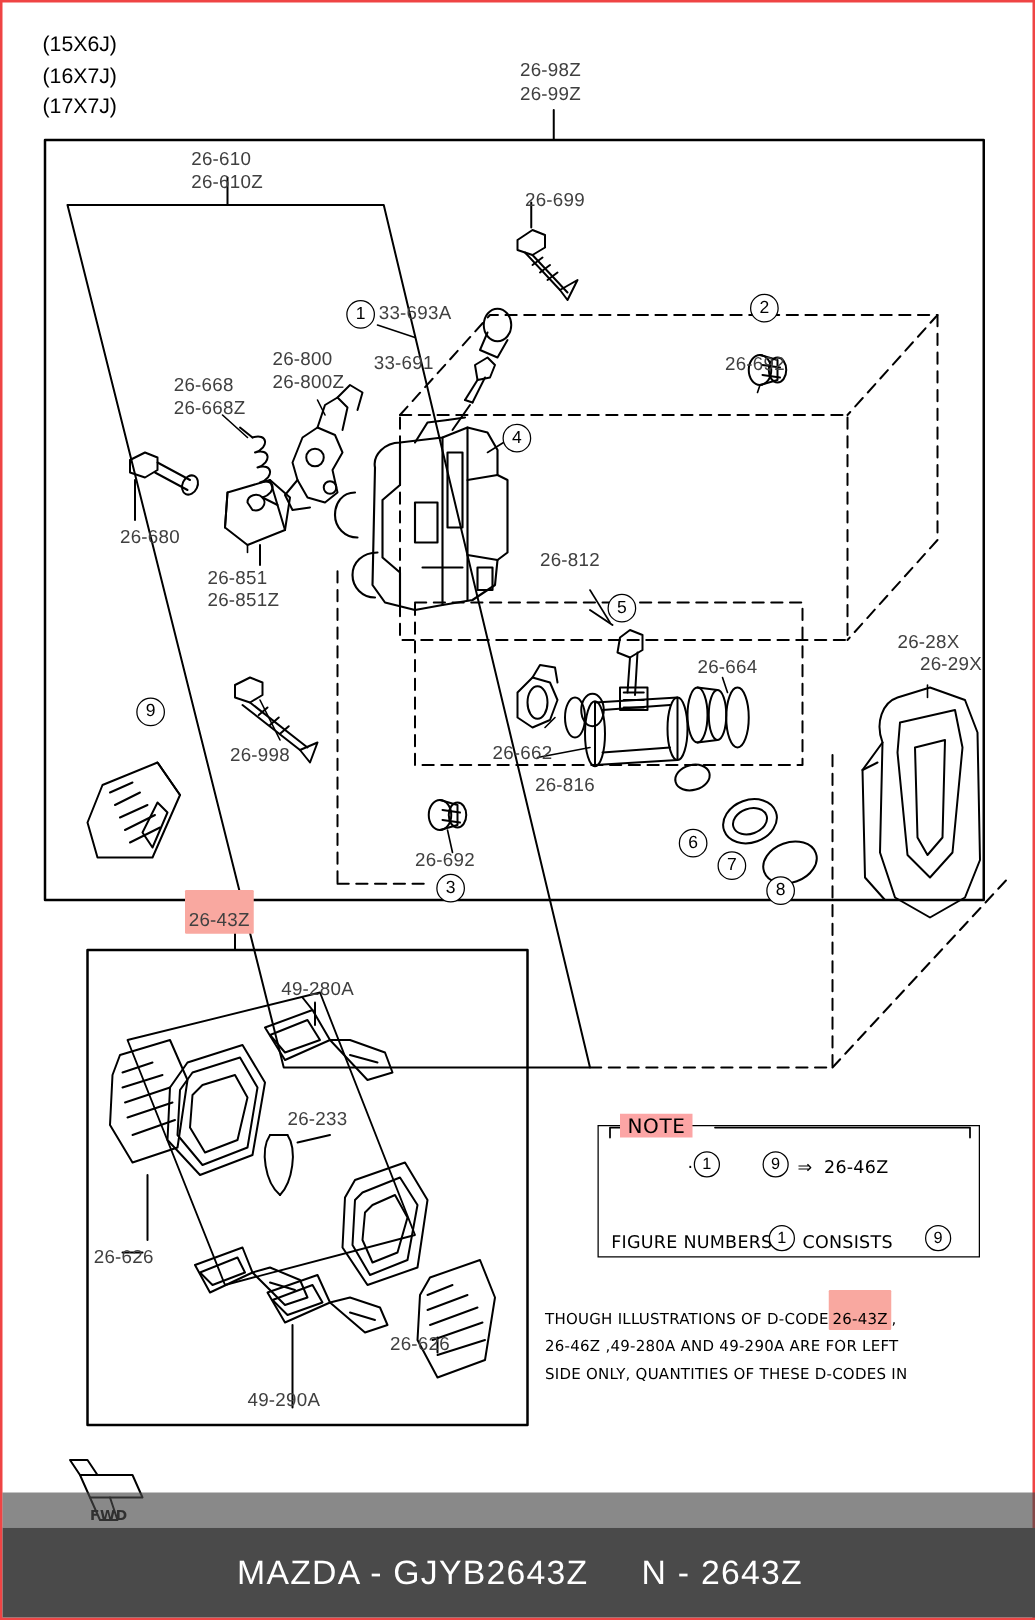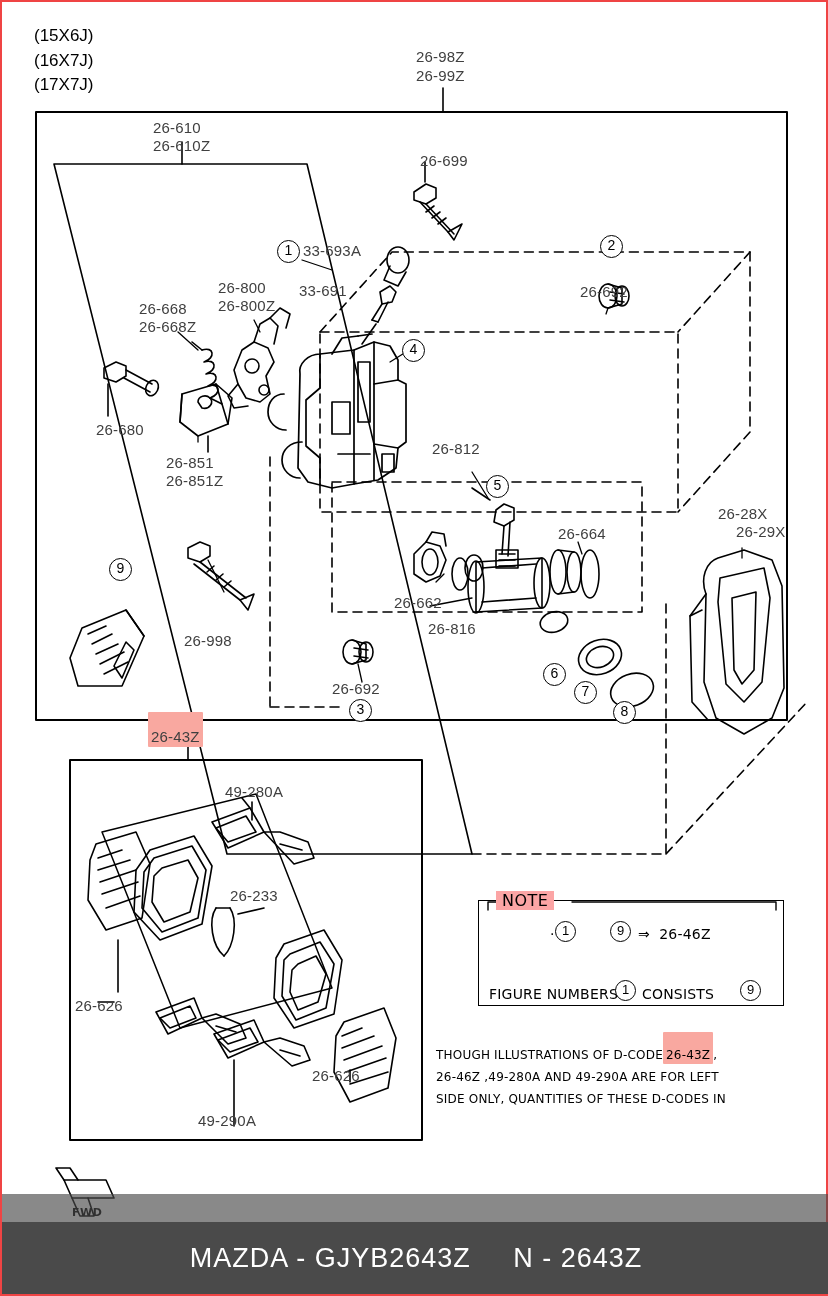--- a/index.html
+++ b/index.html
@@ -442,21 +442,21 @@
 
   <div class="lbl" style="left:164px; top:452px;">26-851</div>
   <div class="lbl" style="left:164px; top:470px;">26-851Z</div>
 
   <div class="lbl" style="left:430px; top:438px;">26-812</div>
 
   <div class="lbl" style="left:392px; top:592px;">26-662</div>
   <div class="lbl" style="left:426px; top:618px;">26-816</div>
   <div class="lbl" style="left:556px; top:523px;">26-664</div>
 
-  <div class="lbl" style="left:182px; top:594px;margin-top:36px;">26-998</div>
+  <div class="lbl" style="left:182px; top:594px;">26-998</div>
   <div class="lbl" style="left:330px; top:678px;">26-692</div>
 
   <div class="lbl" style="left:716px; top:503px;">26-28X</div>
   <div class="lbl" style="left:716px; top:521px;margin-left:18px;">26-29X</div>
 
   <div class="lbl" style="left:146px; top:726px;"><span class="hl">26-43Z</span></div>
 
   <div class="lbl" style="left:223px; top:781px;">49-280A</div>
   <div class="lbl" style="left:228px; top:885px;">26-233</div>
   <div class="lbl" style="left:73px; top:995px;">26-626</div>

